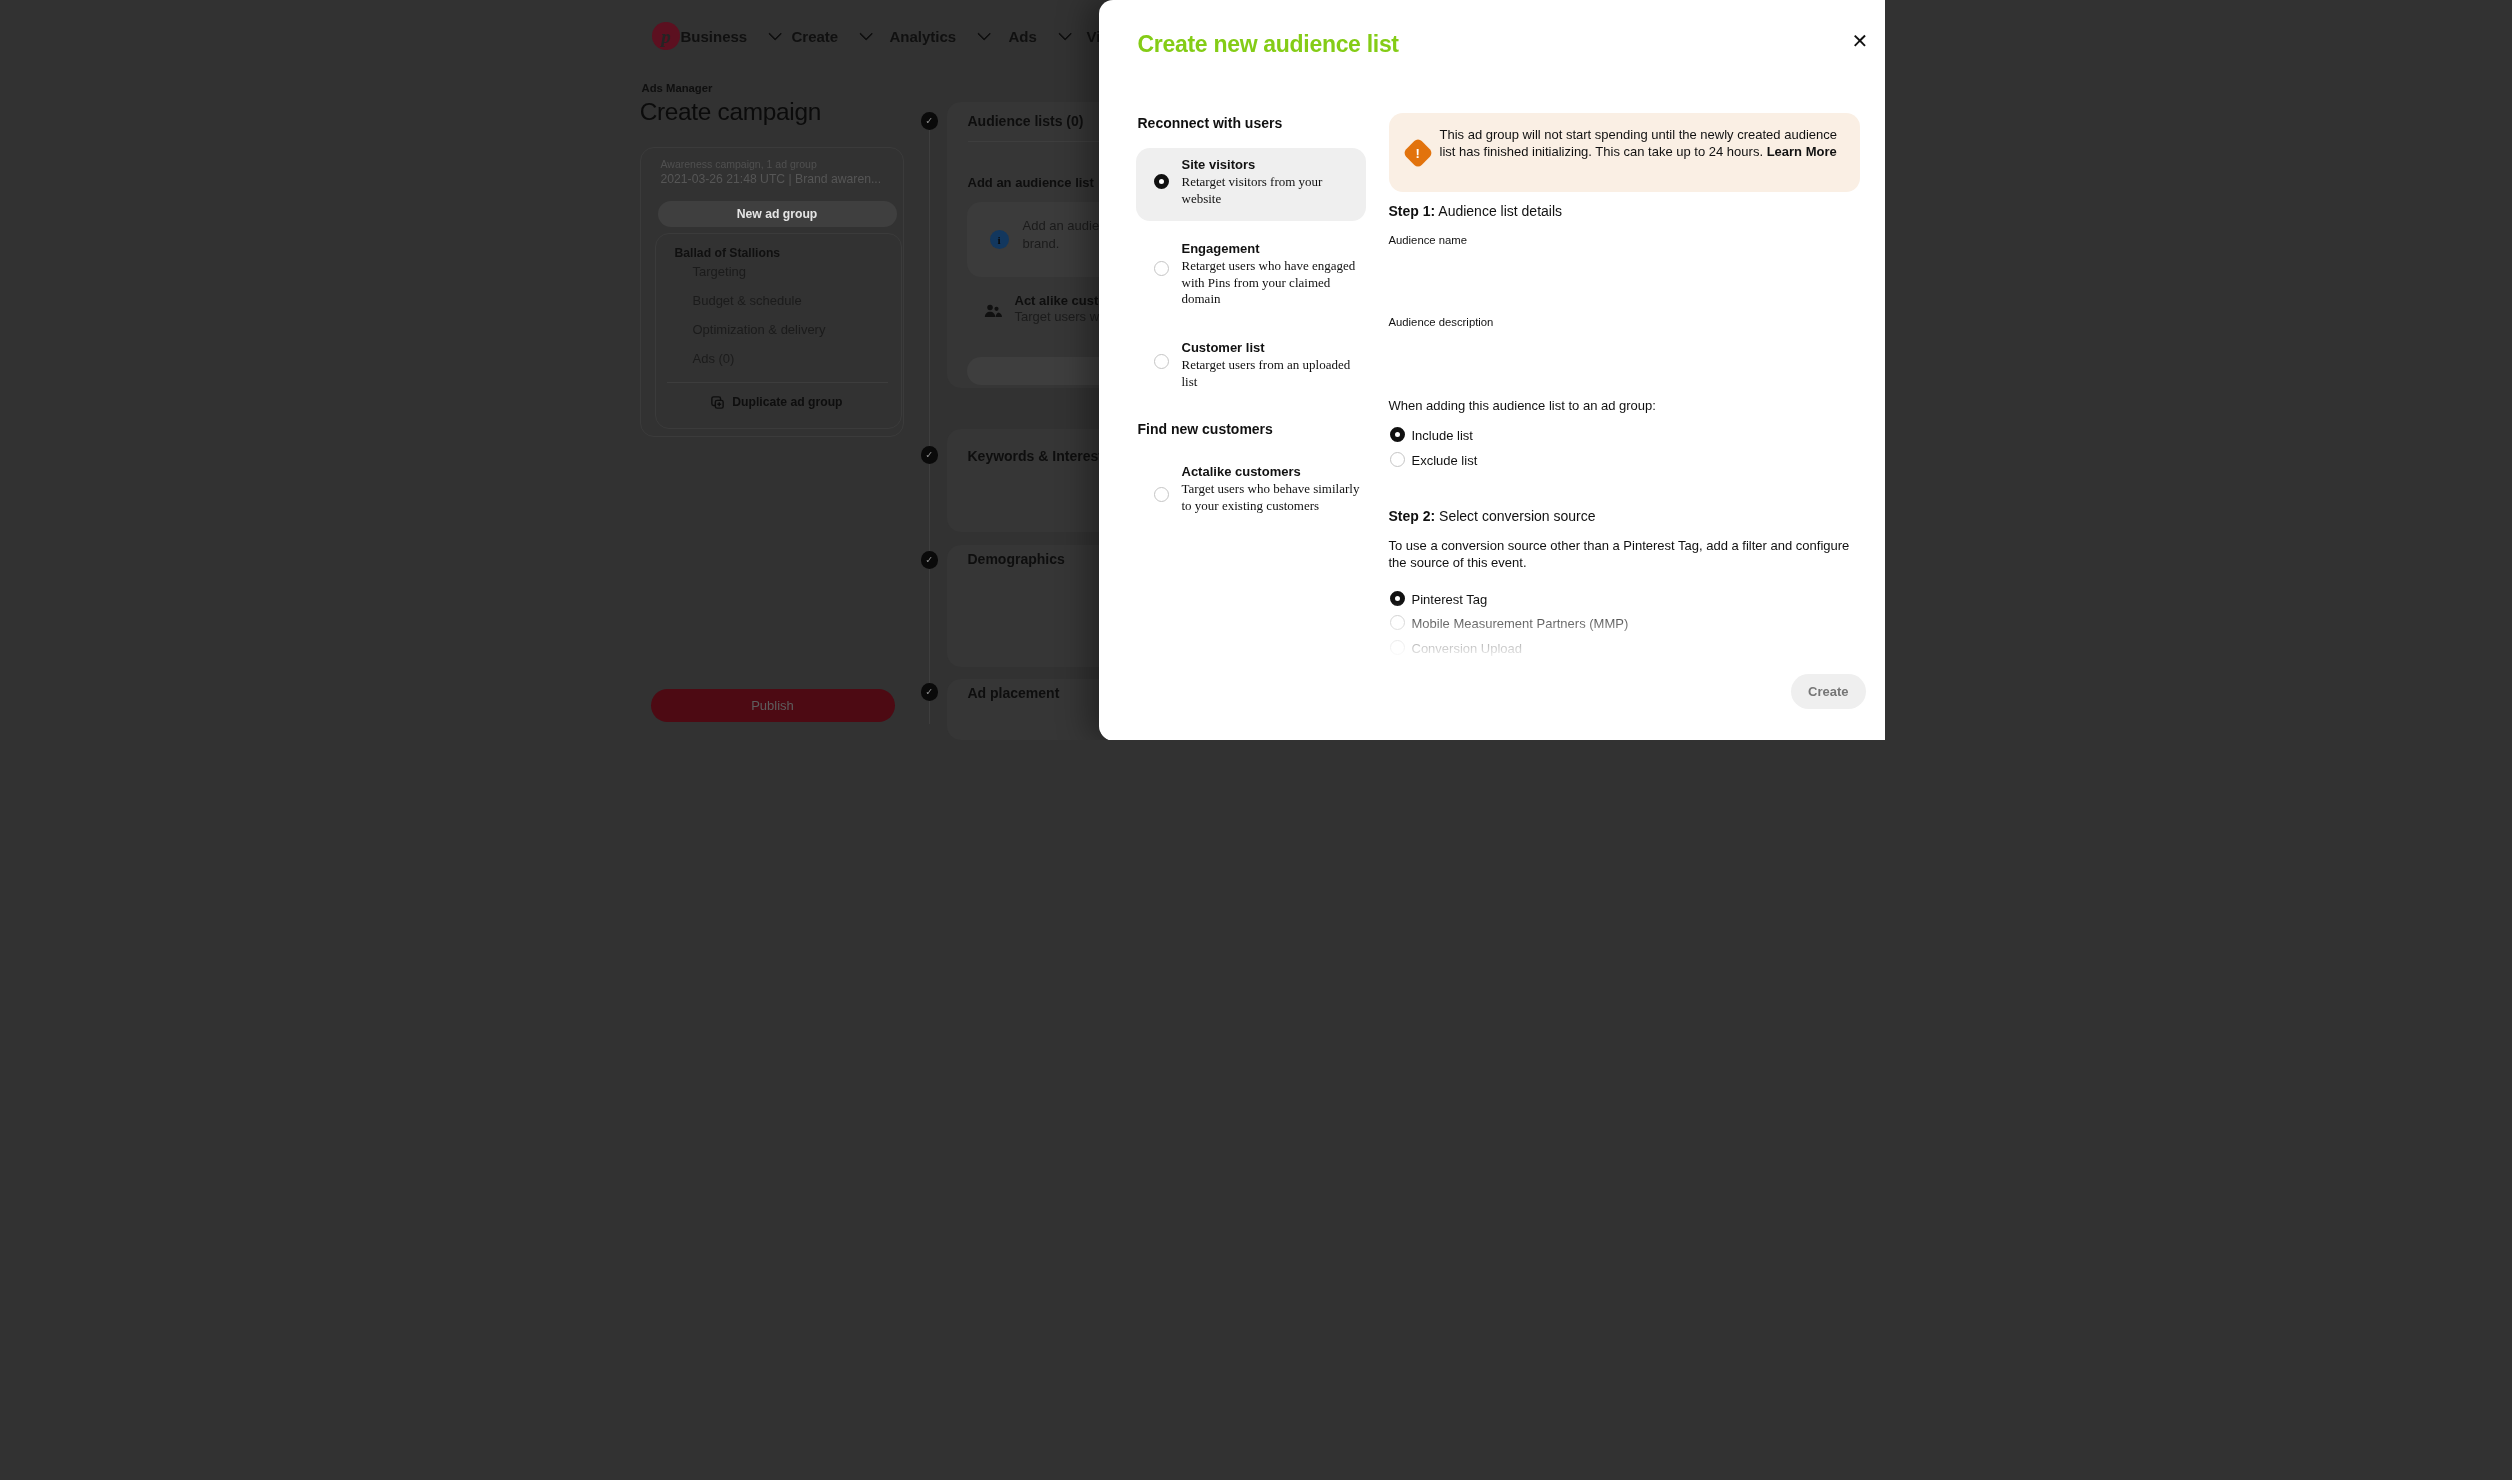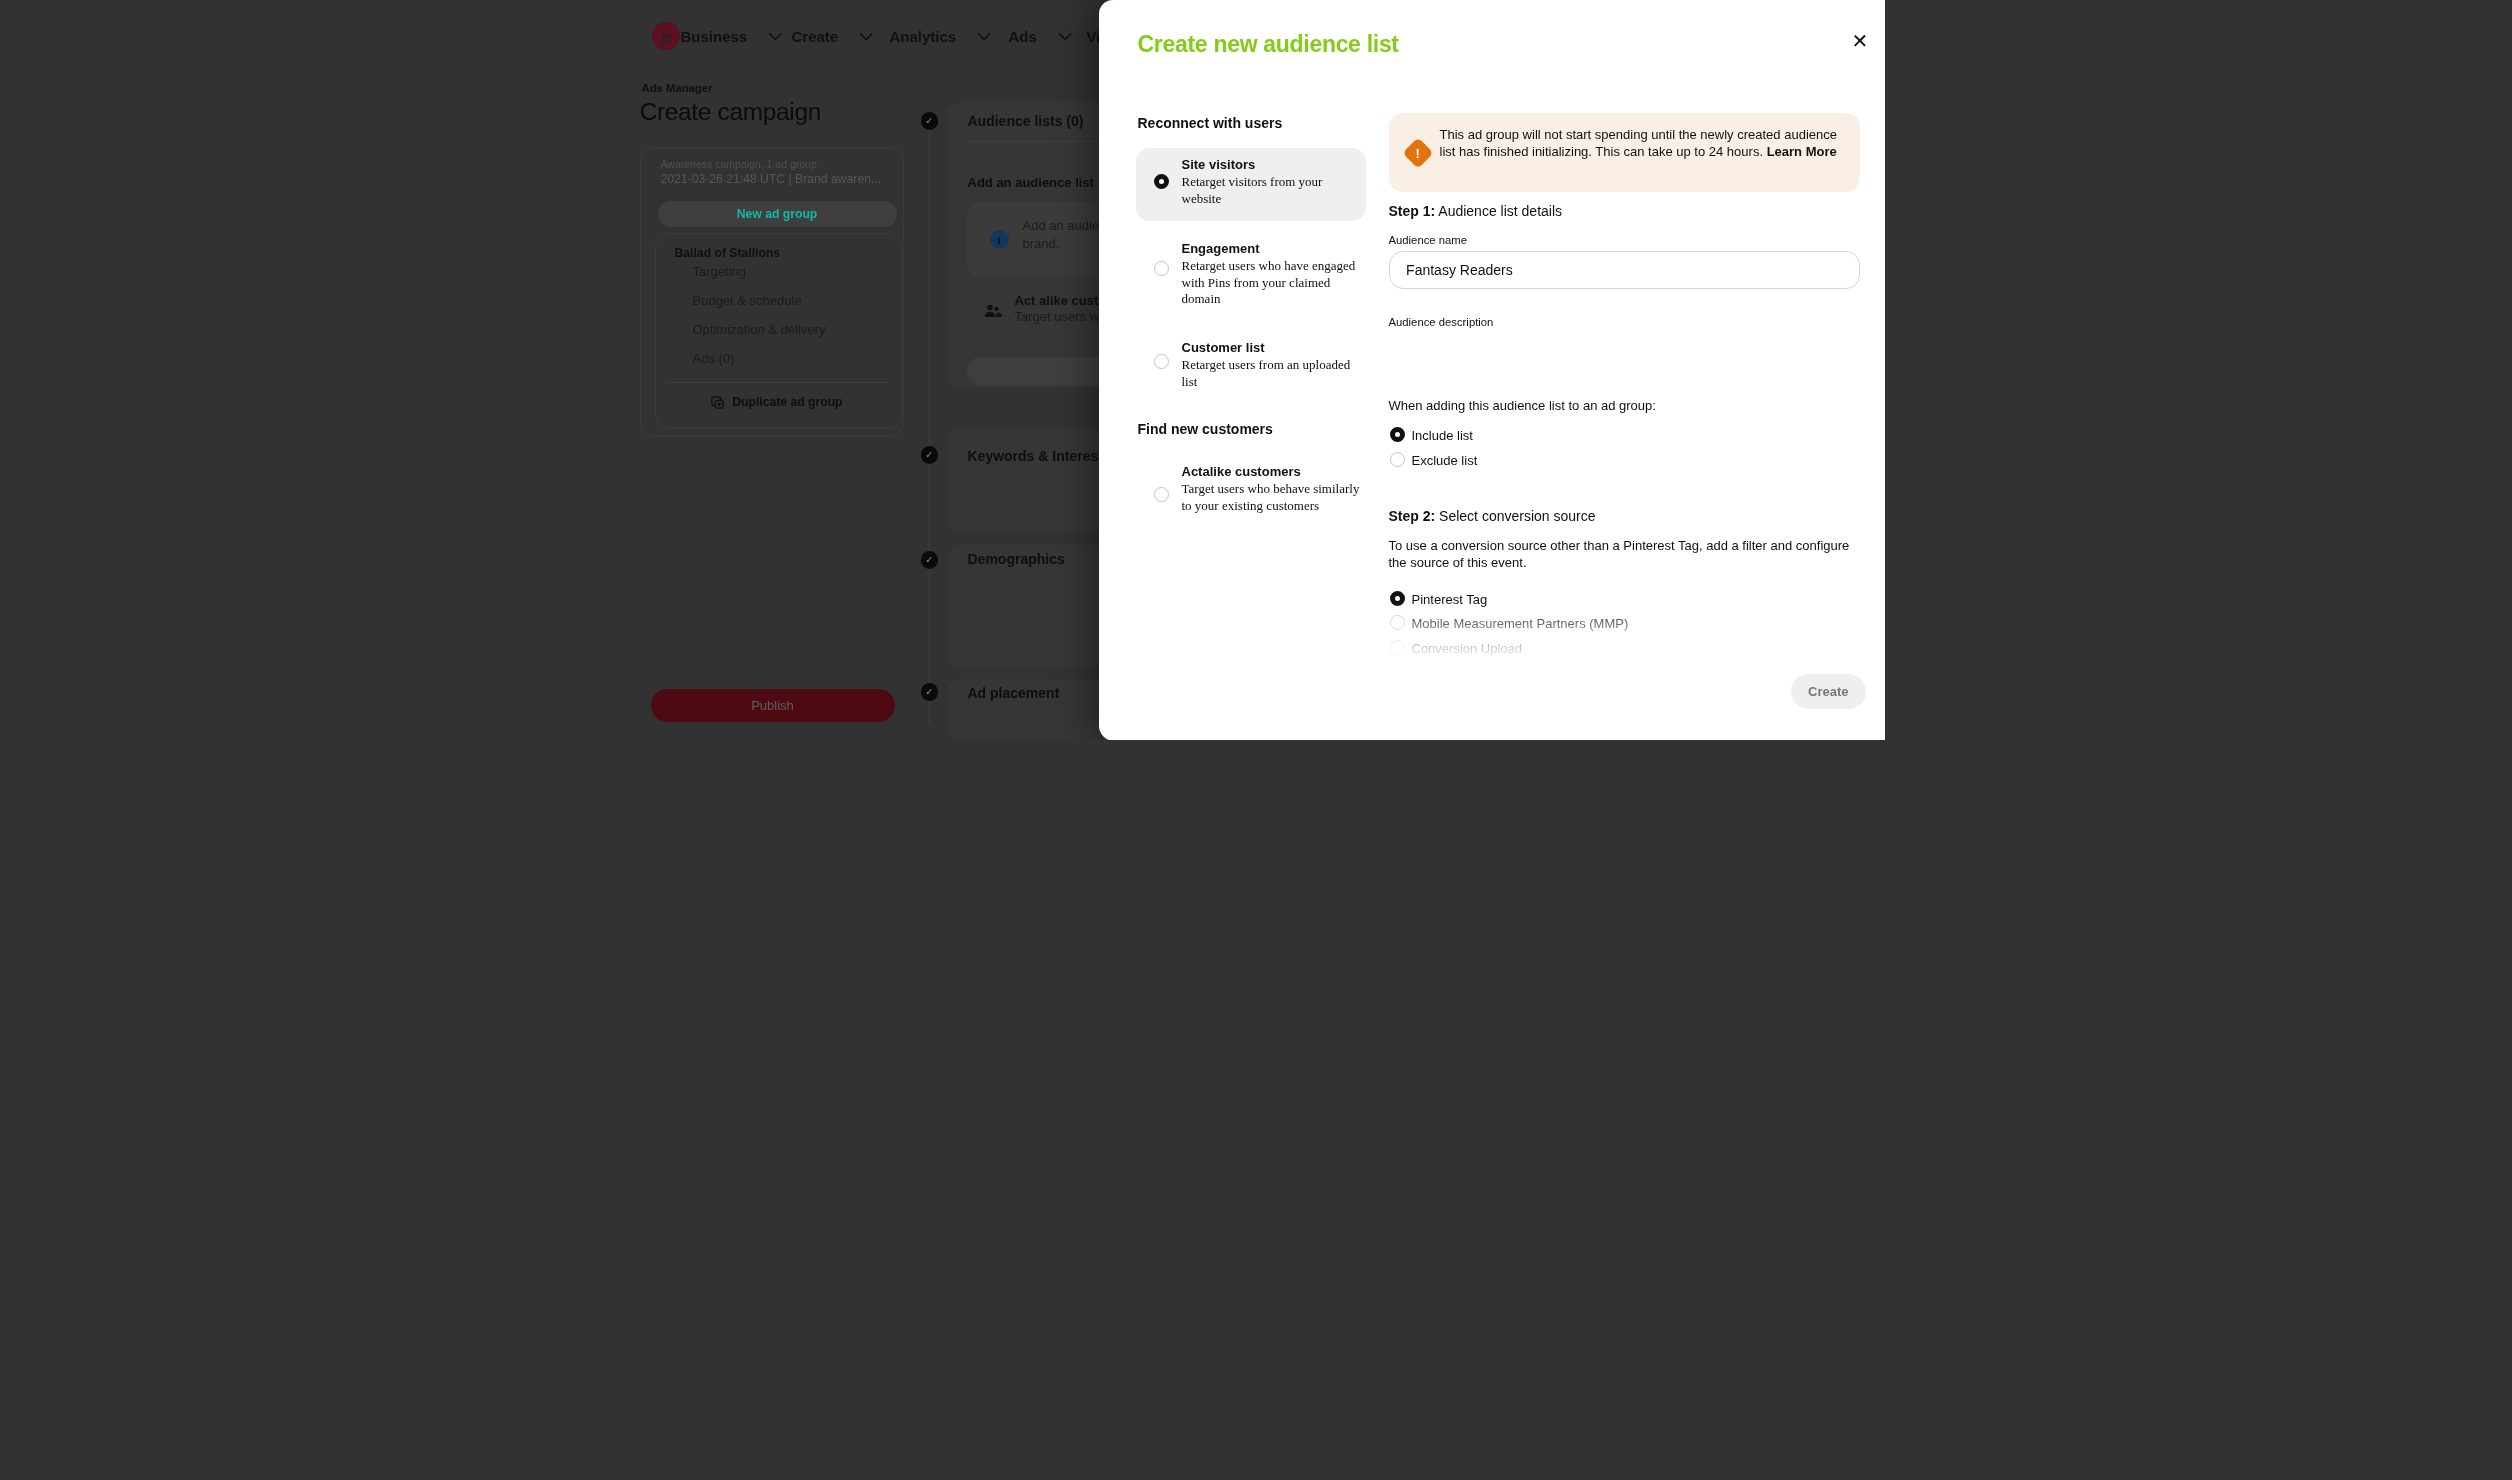--- a/index.html
+++ b/index.html
@@ -7,21 +7,21 @@
   
   .nav-item{position:absolute;top:28px;font-size:15px;font-weight:700;color:#101010;display:flex;align-items:center;gap:22px;cursor:pointer;}
   .chev{width:7.9px;height:7.9px;border-right:2.6px solid #101010;border-bottom:2.6px solid #101010;transform:rotate(45deg) translateY(-1.7px);border-radius:0.9px;margin-top:-3.5px;}
   .logo{position:absolute;left:24.4px;top:22px;width:28px;height:28px;border-radius:50%;background:#5c1020;display:flex;align-items:center;justify-content:center;}
   .logo span{color:#242424;font-weight:700;font-size:19px;font-family:"Liberation Serif","DejaVu Serif",serif;font-style:italic;line-height:1;margin-top:0.9px;}
   .eyebrow{position:absolute;left:14px;top:82px;font-size:11.3px;font-weight:700;color:#0f0f0f;}
   .page-title{position:absolute;left:12.2px;top:98px;font-size:24.4px;font-weight:400;color:#0b0b0b;letter-spacing:-0.3px;}
   .camp-card{position:absolute;left:12.2px;top:147px;width:262px;height:288px;border:0.9px solid #3b3b3b;border-radius:14px;}
   .camp-meta{position:absolute;left:33px;top:158px;font-size:10.5px;color:#505050;}
   .camp-date{position:absolute;left:33px;top:172px;font-size:12.2px;color:#565656;white-space:nowrap;overflow:hidden;width:229px;}
-  .btn-dark{position:absolute;background:#3f3f3f;border-radius:14px;color:#14b8a6;font-weight:700;font-size:12.2px;display:flex;align-items:center;justify-content:center;cursor:pointer;text-align:center;}
+  .btn-dark{position:absolute;background:#3f3f3f;border-radius:14px;color:#e5e5e5;font-weight:700;font-size:12.2px;display:flex;align-items:center;justify-content:center;cursor:pointer;text-align:center;}
   .inner-card{position:absolute;left:27px;top:233px;width:245px;height:194px;border:0.9px solid #3b3b3b;border-radius:14px;}
   .adgroup-name{position:absolute;left:47px;top:246px;font-size:12.2px;font-weight:700;color:#101010;}
   .side-item{position:absolute;left:65px;font-size:13px;color:#1b1b1b;cursor:pointer;}
   .divider-dark{position:absolute;left:39px;width:221px;height:0.9px;background:#3d3d3d;}
   .dup-row{position:absolute;left:83px;top:395px;display:flex;align-items:center;gap:8.7px;color:#0e0e0e;font-weight:700;font-size:12.2px;cursor:pointer;}
   .publish{position:absolute;left:23px;top:689px;width:244px;height:33px;border-radius:16.6px;background:#4d0a13;color:#5e5e5e;font-weight:400;font-size:13px;display:flex;align-items:center;justify-content:center;cursor:pointer;}
   
   .step-line{position:absolute;left:301px;top:113px;width:0.9px;height:611px;background:#3e3e3e;}
   .check{position:absolute;left:293px;width:17.5px;height:17.5px;border-radius:50%;background:#0a0a0a;display:flex;align-items:center;justify-content:center;}
   .check::after{content:"✓";color:#8f8f8f;font-size:9.6px;font-weight:700;}
@@ -177,21 +177,20 @@
   <div class="warn">
       <span>!</span>
     </div>
   <div class="banner-tx">
     <span>This ad group will not start spending until the newly created audience list has finished initializing. This can take up to 24 hours.</span>
     <b>Learn More</b>
   </div>
 
   <div class="step-h" style="top:203px"><b>Step 1:</b><span> Audience list details</span></div>
   <div class="f-label" style="top:234px">Audience name</div>
-  <input class="f-input" style="top: 251px;" value="Fantasy Readers">
   <div class="f-label" style="top:316px">Audience description</div>
 
   <div class="para" style="top:398px">When adding this audience list to an ad group:</div>
   <div class="radio sel" style="left:762px;top:427px;"></div>
   <div class="r-label" style="top:428px">Include list</div>
   <div class="radio unsel" style="left:762px;top:452px;"></div>
   <div class="r-label" style="top:453px">Exclude list</div>
 
   <div class="step-h" style="top:508px"><b>Step 2:</b><span> Select conversion source</span></div>
   <div class="para" style="top:538px">To use a conversion source other than a Pinterest Tag, add a filter and configure the source of this event.</div>

